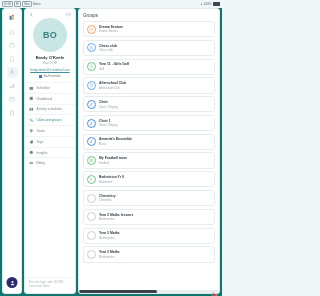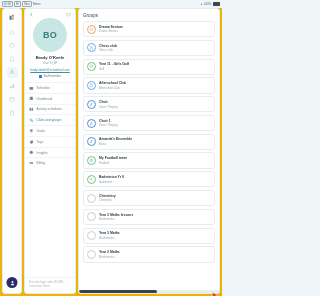--- a/index.html
+++ b/index.html
@@ -2,21 +2,21 @@
 <html><head>
 <meta charset="utf-8">
 <style>
   * { box-sizing: border-box; margin: 0; padding: 0; }
   html, body {
     width: 222px; height: 296px;
     font-family: "Liberation Sans", sans-serif;
     background: #eef6f7;
     overflow: hidden;
   }
-  .app { position: relative; width: 222px; height: 296px; background: #eab308; }
+  .app { position: relative; width: 222px; height: 296px; background: #0f766e; }
 
   
   .statusbar {
     height: 8px; width: 100%;
     display: flex; align-items: center; justify-content: space-between;
     padding: 0 2px;
     background: #eef6f7;
     font-size: 3.2px; color: #4a5560;
   }
   .sb-left, .sb-right { display: flex; align-items: center; gap: 1.5px; }

